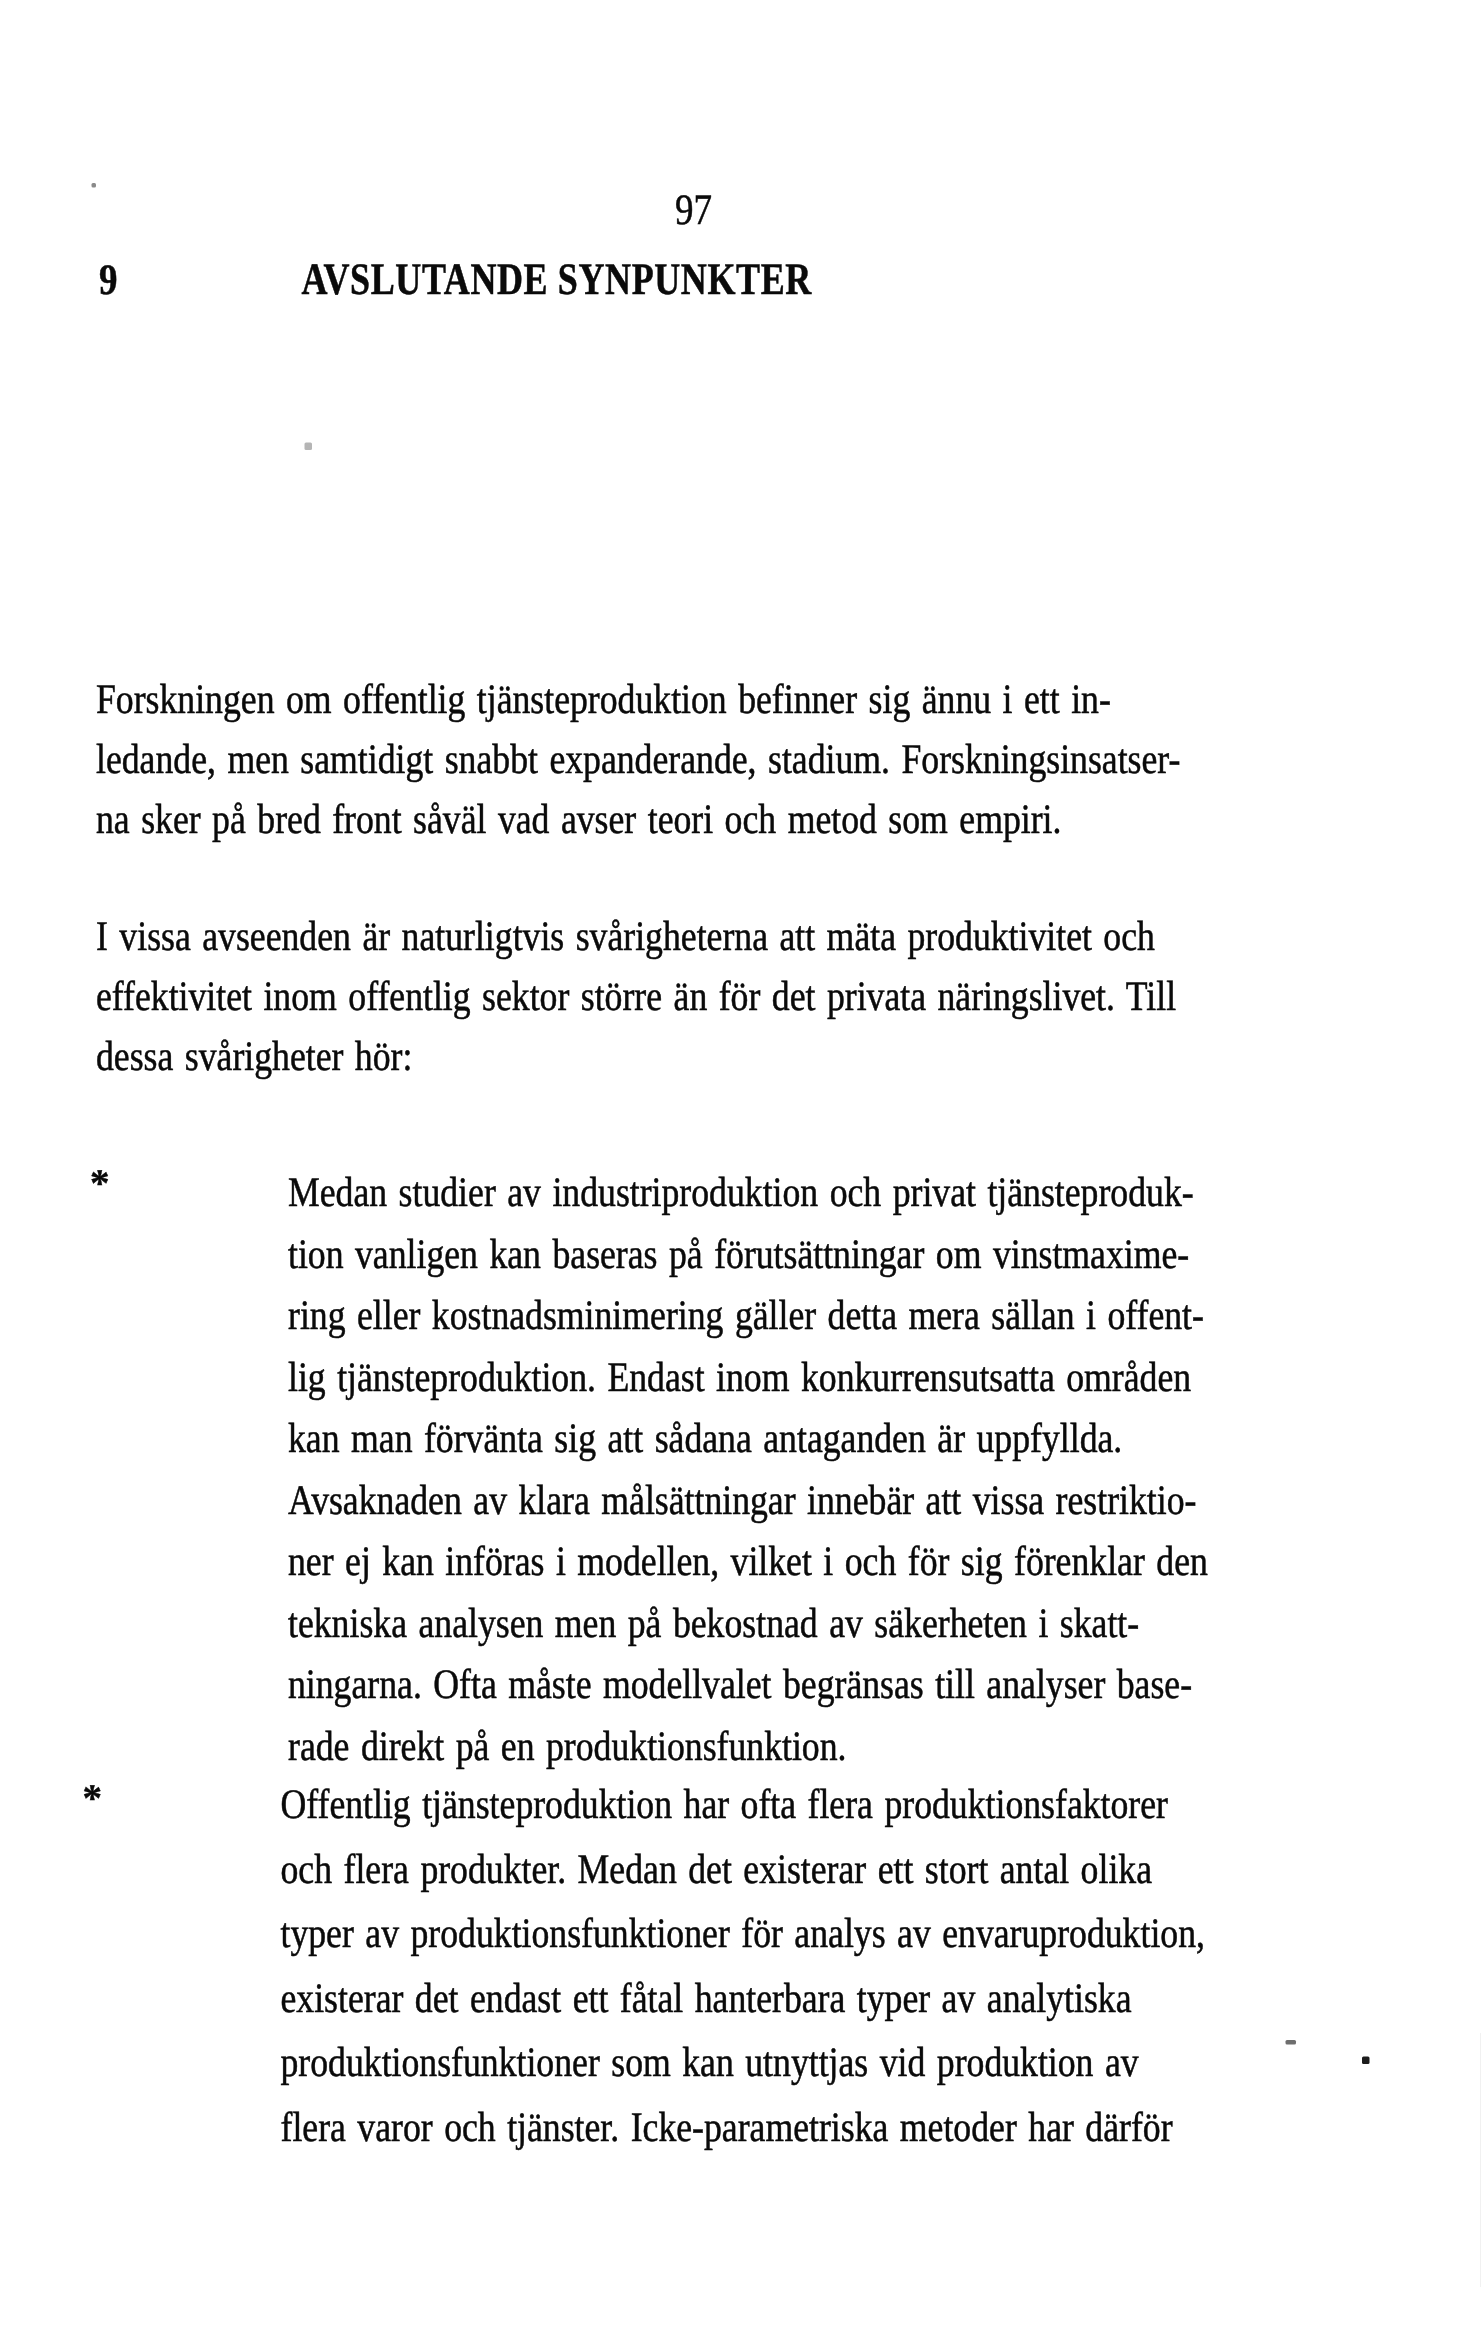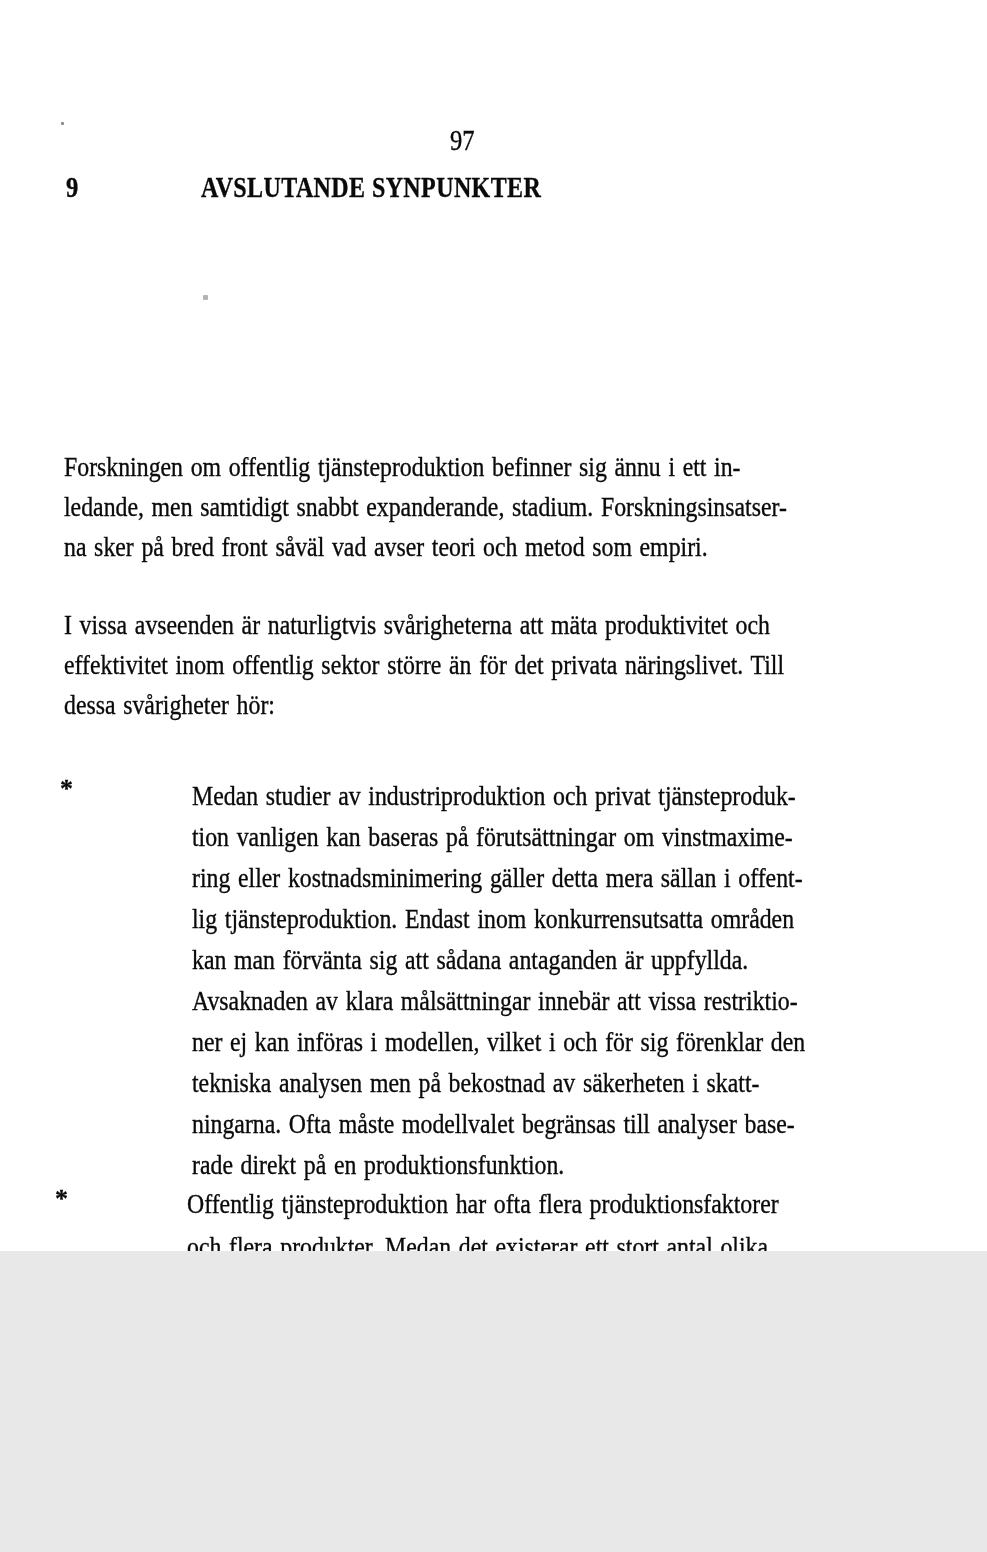--- a/index.html
+++ b/index.html
@@ -1,19 +1,19 @@
 <!DOCTYPE html>
 <html><head>
 <meta charset="utf-8">
 <style>
   html, body { margin: 0; padding: 0; background: #e8e8e8; }
   .page {
     position: relative;
     width: 987px;
-    height: 1251px;
+    height: 1552px;
     margin: 0 auto;
     background: #ffffff;
     overflow: hidden;
     font-family: "Liberation Serif", "DejaVu Serif", serif;
     color: #0a0a0a;
   }
   .txt {
     position: absolute;
     white-space: pre;
     transform: scaleX(0.85);

